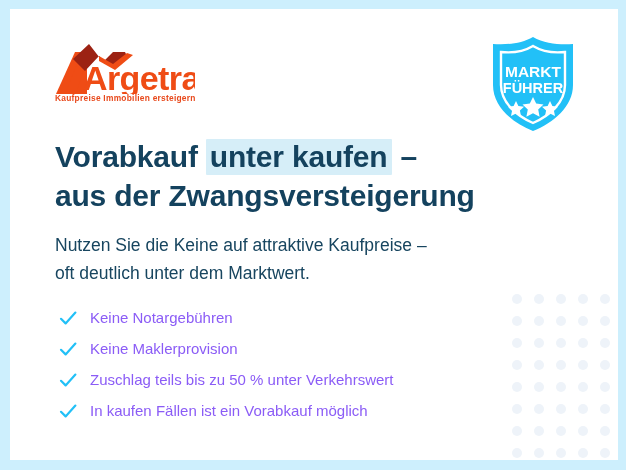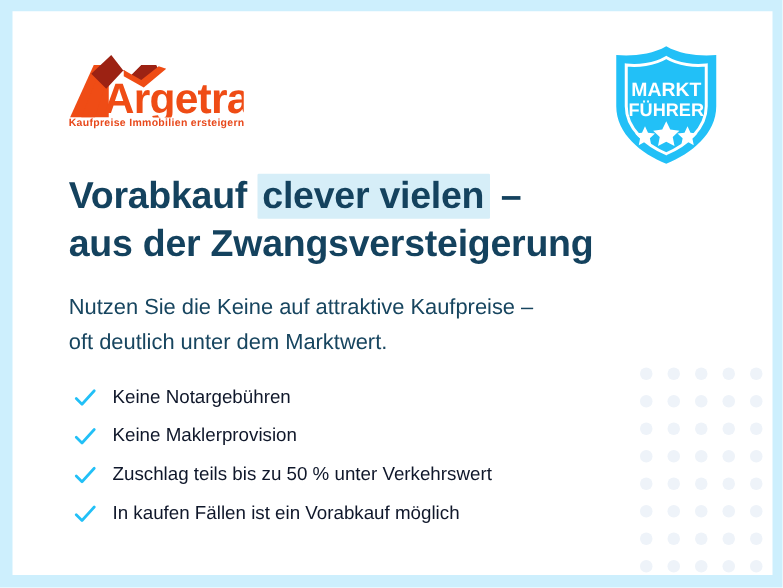--- a/index.html
+++ b/index.html
@@ -131,21 +131,21 @@
     z-index: 2;
     margin: 0;
     padding: 0;
     list-style: none;
   }
   .bullets li {
     display: flex;
     align-items: center;
     height: 31px;
     font-size: 15px;
-    color: #0f172a;
+    color: #8b5cf6;
     white-space: nowrap;
   }
   .check-icon {
     flex: 0 0 auto;
     width: 20px;
     height: 20px;
     margin-right: 12px;
     display: block;
   }
 </style>
@@ -222,21 +222,21 @@
         <text x="46" y="58" text-anchor="middle" font-family="Liberation Sans, sans-serif" font-size="14.5" font-weight="bold" fill="#ffffff">FÜHRER</text>
         <g fill="#ffffff">
           <polygon points="29,66 31.4,71.1 37,71.8 32.9,75.6 34,81.1 29,78.4 24,81.1 25.1,75.6 21,71.8 26.6,71.1"></polygon>
           <polygon points="46,62 49.2,68.6 56.5,69.6 51.2,74.6 52.6,81.8 46,78.3 39.4,81.8 40.8,74.6 35.5,69.6 42.8,68.6"></polygon>
           <polygon points="63,66 65.4,71.1 71,71.8 66.9,75.6 68,81.1 63,78.4 58,81.1 59.1,75.6 55,71.8 60.6,71.1"></polygon>
         </g>
       </svg>
     </div>
 
     <h1 class="headline">
-      <span>Vorabkauf </span><span class="hl">clever vielen</span><span> –</span>
+      <span>Vorabkauf </span><span class="hl">unter kaufen</span><span> –</span>
       <span class="line2">aus der Zwangsversteigerung</span>
     </h1>
 
     <p class="subhead">
       <span>Nutzen Sie die Keine auf attraktive Kaufpreise –</span>
       <span>oft deutlich unter dem Marktwert.</span>
     </p>
 
     <ul class="bullets">
         <li>

